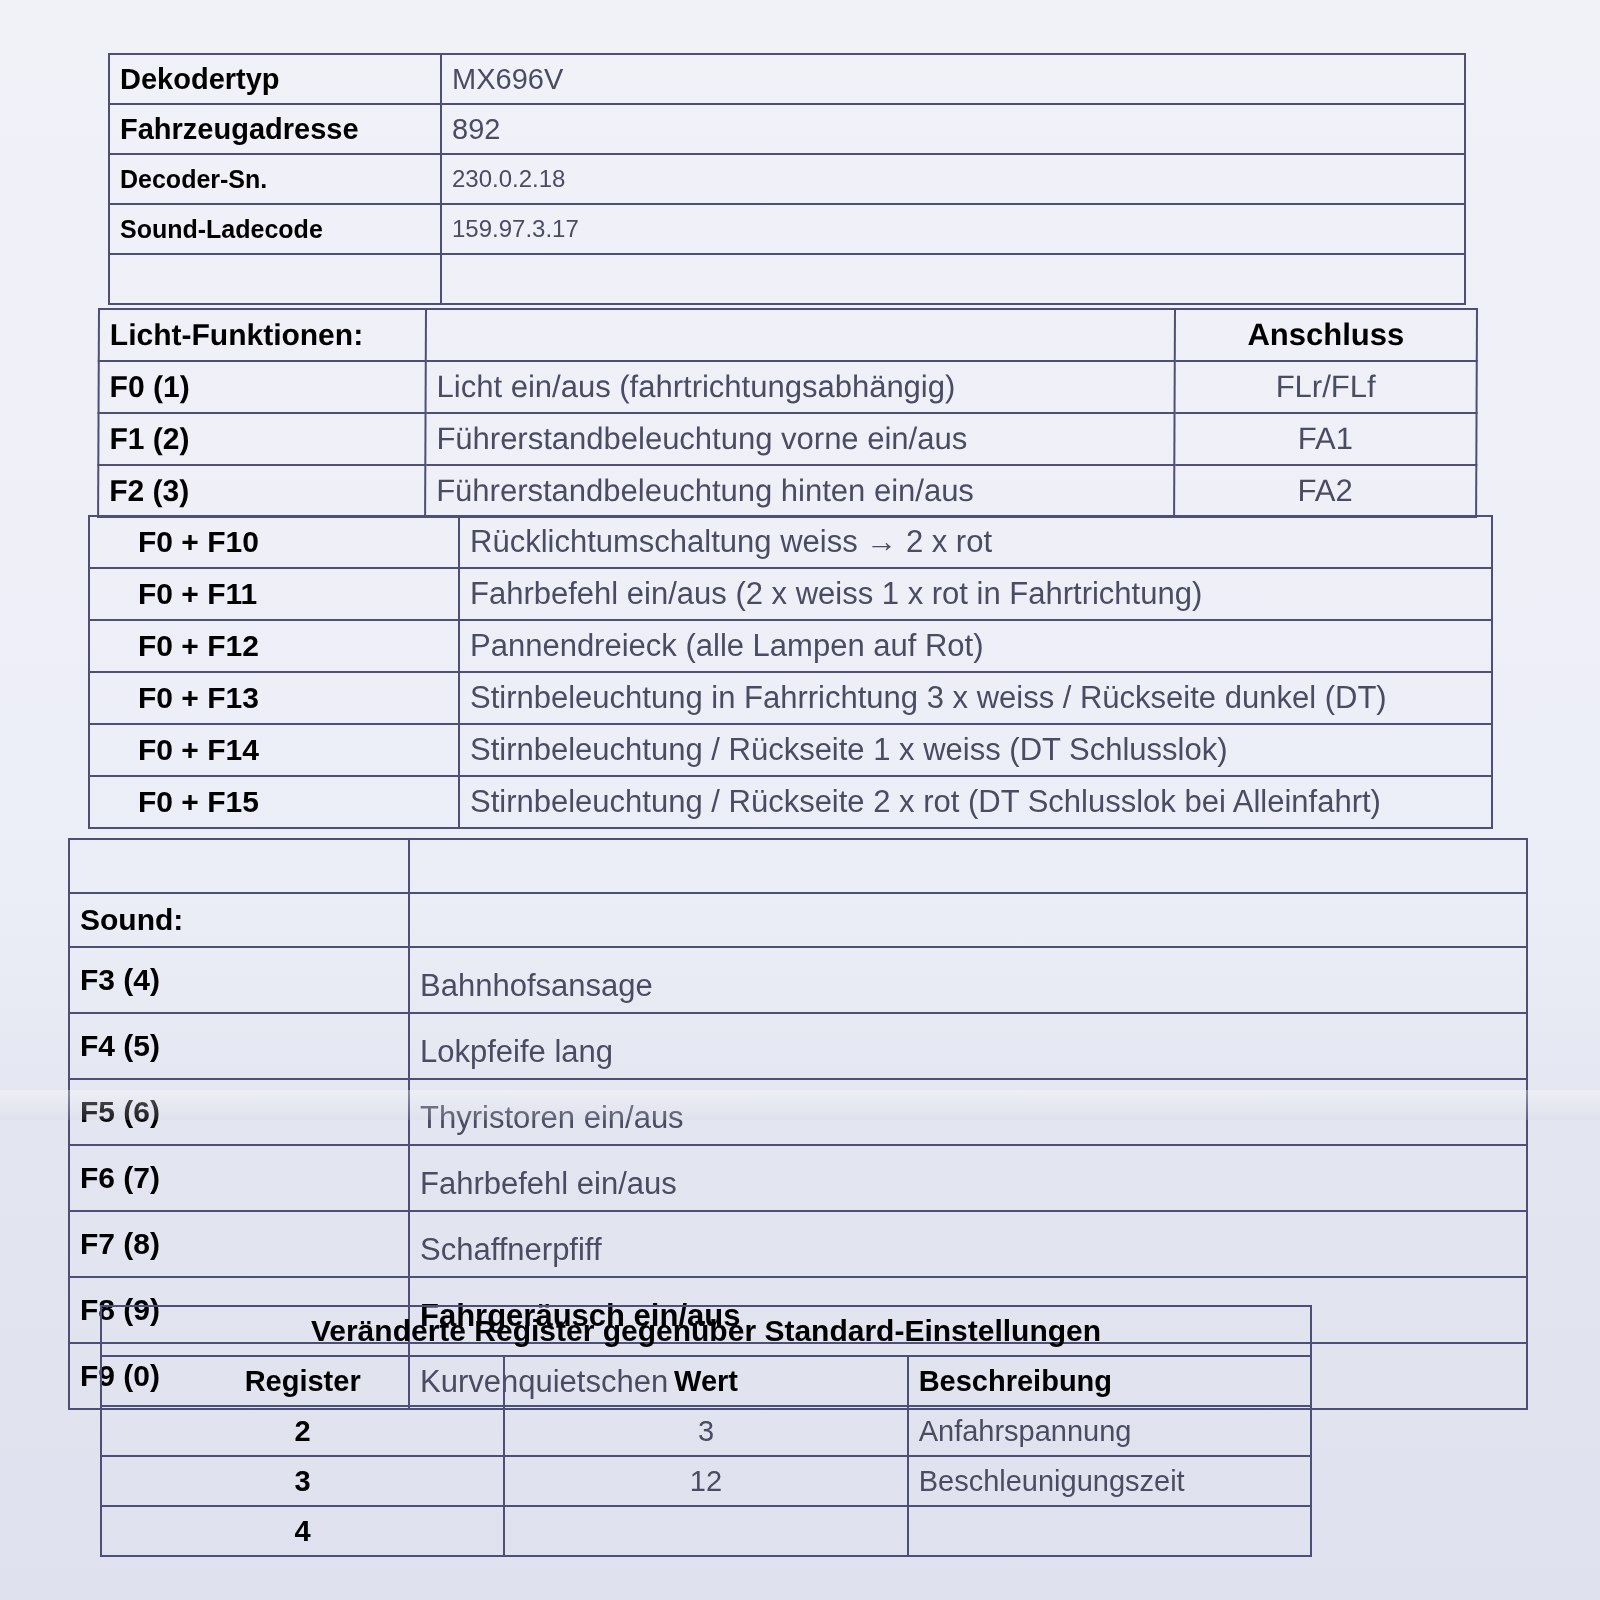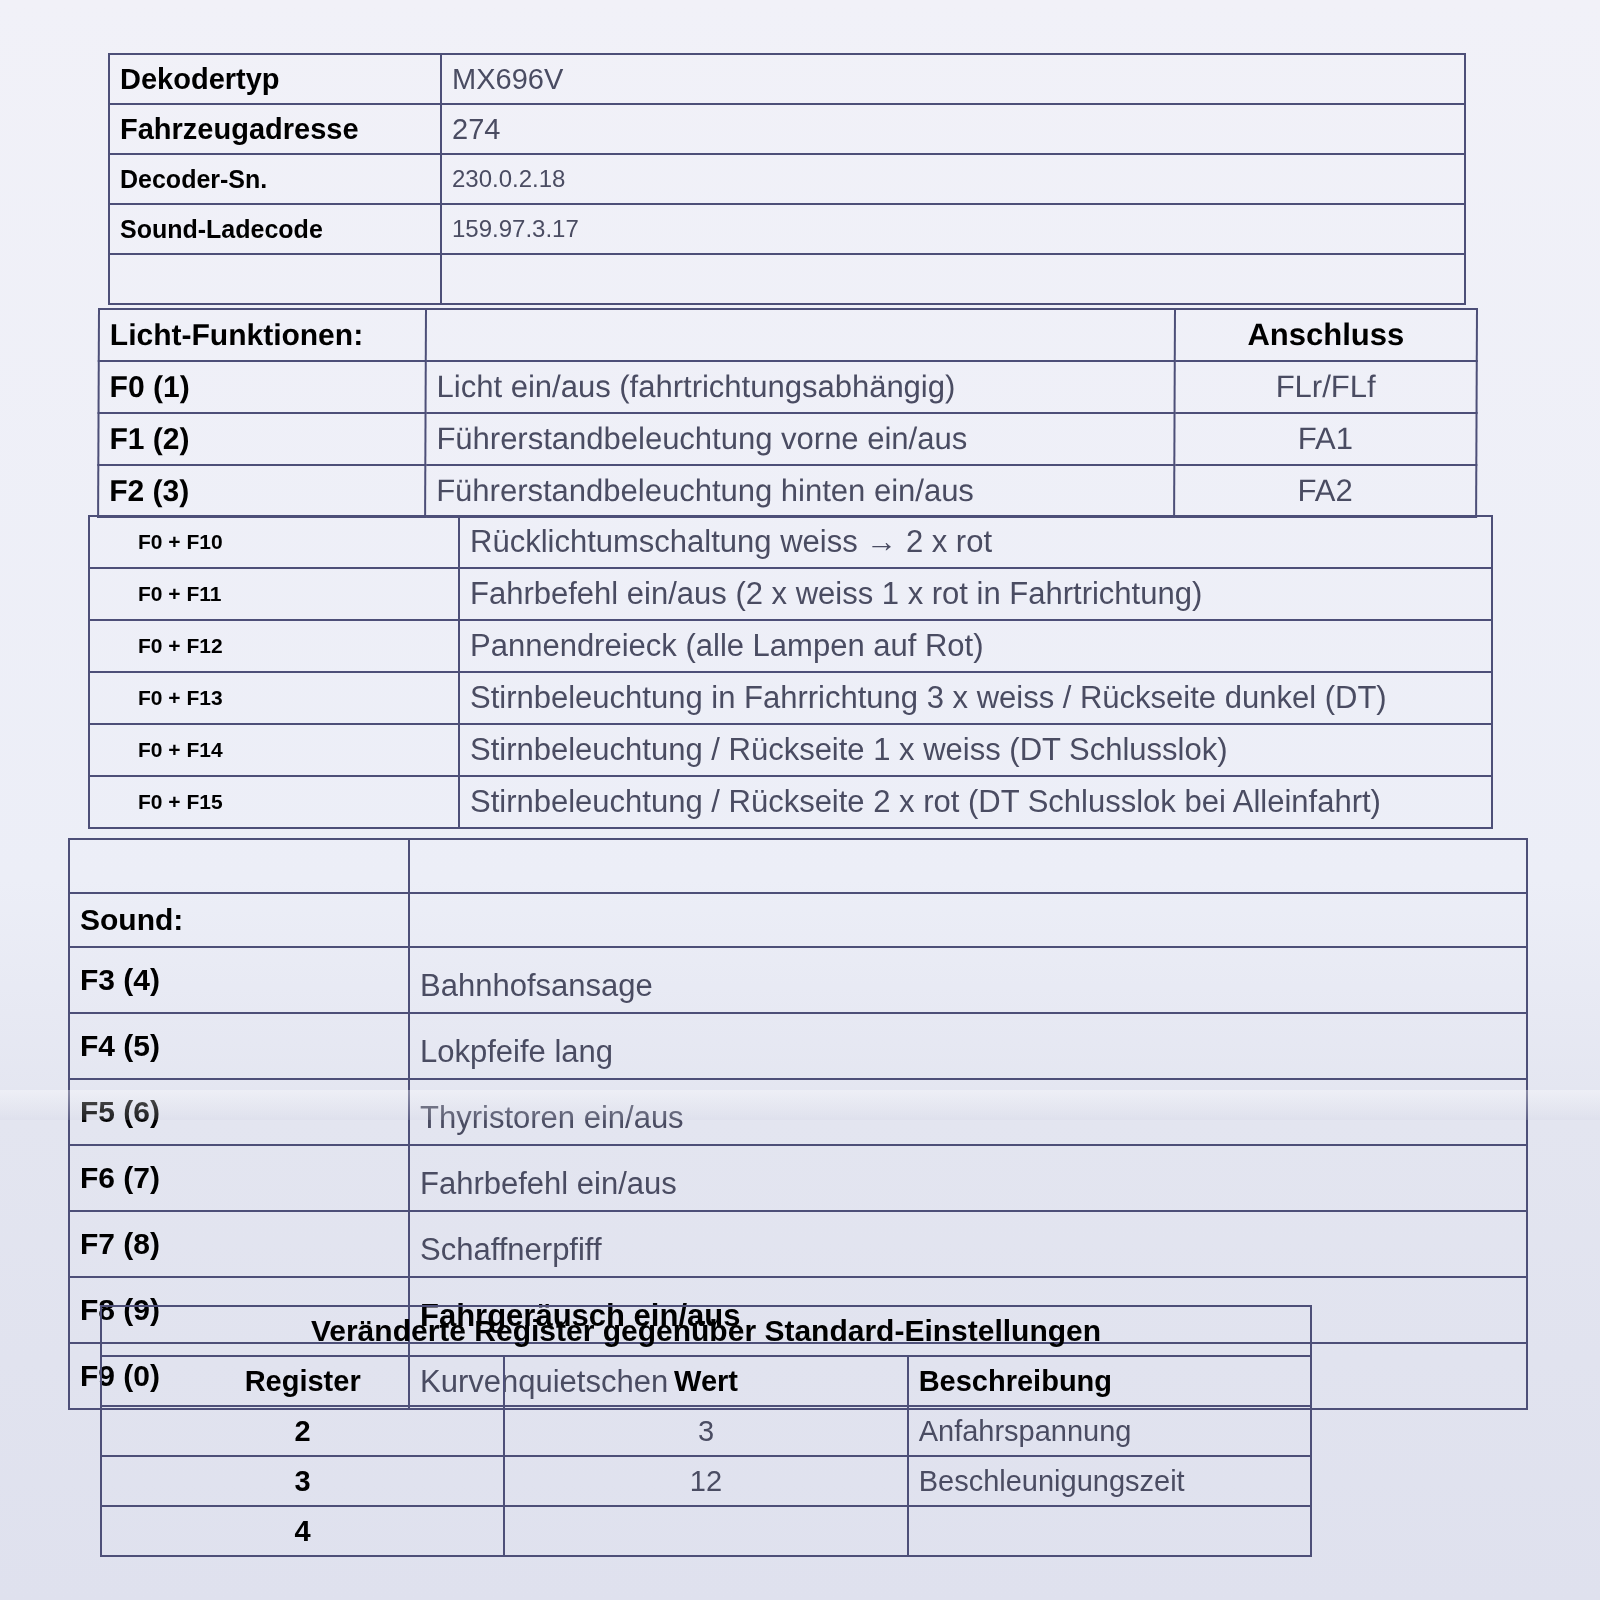--- a/index.html
+++ b/index.html
@@ -39,21 +39,21 @@
 
   
   #t-licht { left: 98px; top: 308px; width: 1380px; transform: skewX(-0.25deg); transform-origin: top left; }
   #t-licht td { height: 50px; font-size: 31px; }
   #t-licht td.f { width: 305px; font-weight: bold; font-size: 30px; }
   #t-licht td.a { width: 280px; text-align: center; }
 
   
   #t-combo { left: 88px; top: 515px; width: 1405px; }
   #t-combo td { height: 50px; font-size: 31px; }
-  #t-combo td.f { width: 310px; font-weight: bold; font-size: 21px; padding-left: 48px; }
+  #t-combo td.f { width: 310px; font-weight: bold; font-size: 30px; padding-left: 48px; }
 
   
   #t-sound { left: 68px; top: 838px; width: 1460px; }
   #t-sound td { height: 52px; font-size: 31px; }
   #t-sound td.f { width: 318px; font-size: 30px; font-weight: bold; }
   #t-sound td.d { padding-top: 12px; }
 
   
   #t-reg { left: 100px; top: 1300px; width: 1212px; }
   #t-reg td { height: 48px; font-size: 29px; }
@@ -74,21 +74,21 @@
 <div class="sheet">
 
   <table class="grid" id="t-info">
     <tbody>
         <tr>
       <td class="k b lbl">Dekodertyp</td>
       <td class="v val">MX696V</td>
     </tr>
     <tr>
       <td class="k b lbl">Fahrzeugadresse</td>
-      <td class="v val">274</td>
+      <td class="v val">892</td>
     </tr>
     <tr>
       <td class="k small b lbl">Decoder-Sn.</td>
       <td class="v small val">230.0.2.18</td>
     </tr>
     <tr>
       <td class="k small b lbl">Sound-Ladecode</td>
       <td class="v small val">159.97.3.17</td>
     </tr>
     <tr>

